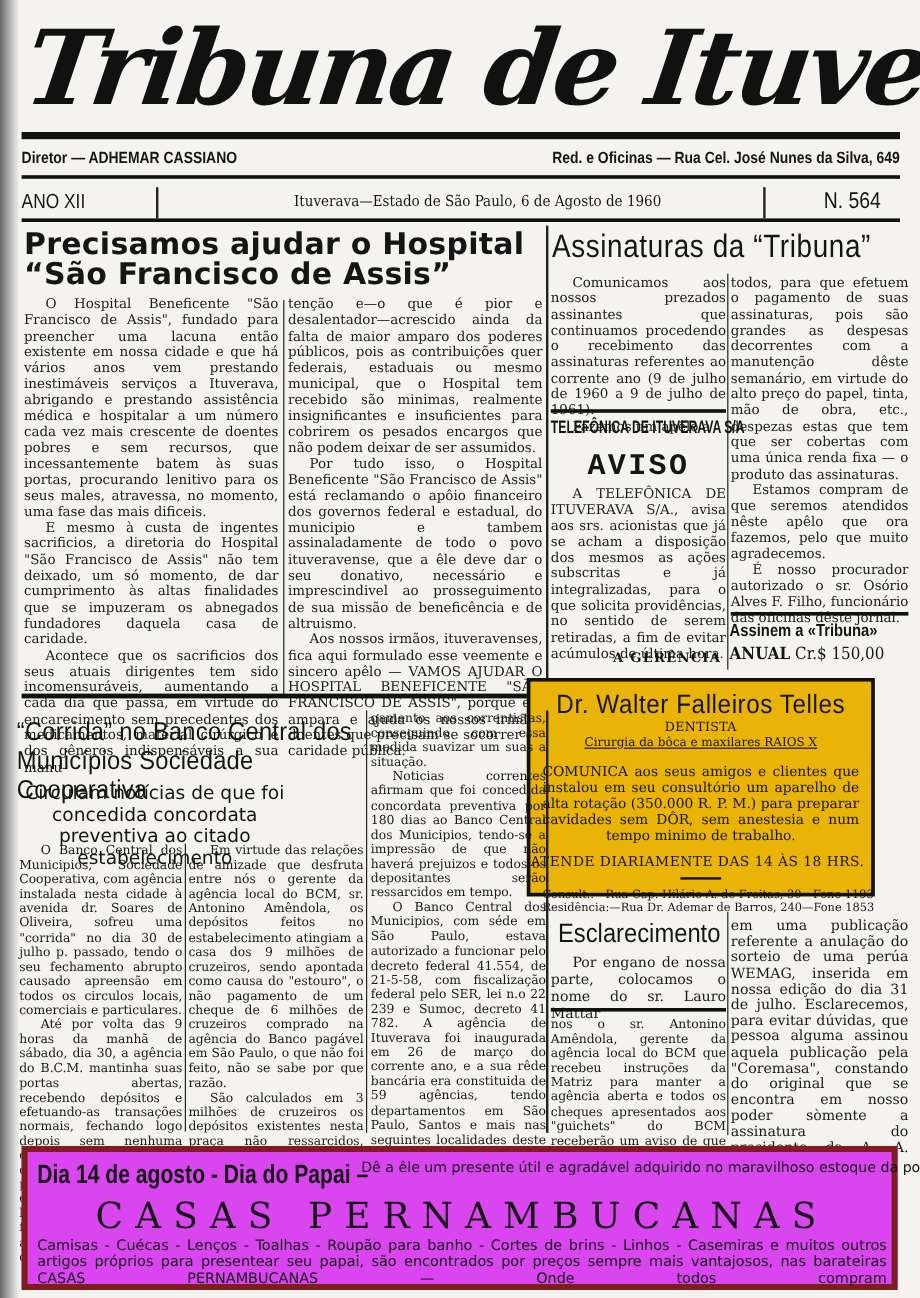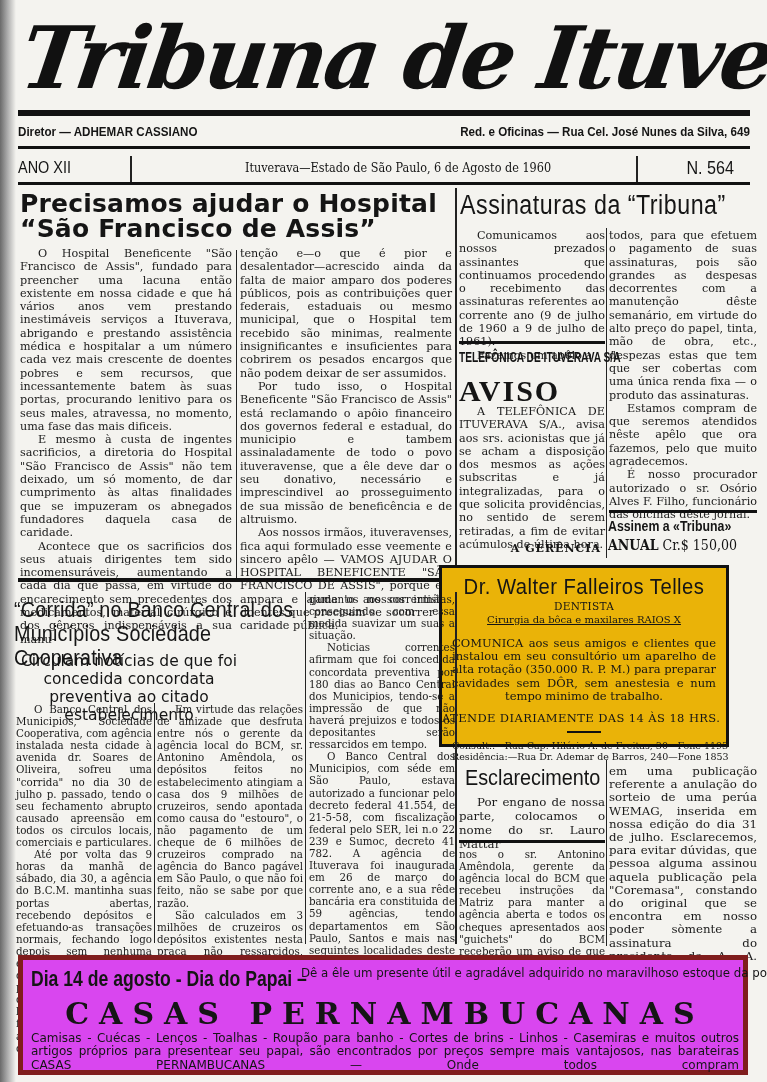--- a/index.html
+++ b/index.html
@@ -42,41 +42,41 @@
     font-family:"DejaVu Serif", serif; color:#1a1a1a;
   }
   .col p { margin:0; text-indent:18px; }
   .col p.noind { text-indent:0; }
   .small { font-size:10.3px; line-height:12.1px; }
   .hl-assin {
     position:absolute; left:460px; top:190px; width:296px; font-family:"Liberation Sans", sans-serif;
     font-size:27px; line-height:30px; transform:scaleX(0.86); transform-origin:left; width:345px; letter-spacing:0.6px;
   }
   .tele-head { position:absolute; left:459px; top:348px; width:148px; font-family:"Liberation Sans", sans-serif; font-weight:bold; font-size:15px; transform:scaleX(0.68); transform-origin:left; width:218px; white-space:nowrap; }
-  .aviso { position:absolute; left:459px; top:374px; width:146px; text-align:left; font-family:Liberation Serif, serif; font-weight:bold; font-size:30px; letter-spacing:2px; }
+  .aviso { position:absolute; left:459px; top:374px; width:146px; text-align:center; font-family:Liberation Mono, monospace; font-weight:bold; font-size:25px; letter-spacing:2px; }
   .assinem { position:absolute; left:608px; top:518px; width:148px; font-family:"Liberation Sans", sans-serif; font-weight:bold; font-size:14.5px; transform:scaleX(0.85); transform-origin:left; width:175px; white-space:nowrap; }
   .anual { position:absolute; left:608px; top:537px; width:148px; font-family:"DejaVu Serif", serif; font-size:14px; white-space:nowrap; transform:scaleX(0.9); transform-origin:left; width:165px; }
   .anual .a1 { font-weight:bold; }
   .gerencia { position:absolute; left:459px; top:542px; width:142px; text-align:right; font-size:11px; letter-spacing:1px;font-weight:bold; }
   .dentist-box { position:absolute; left:439px; top:565px; width:290px; height:182px; border:3px solid #111; box-sizing:border-box; background:#eab308; }
   .dentist-box .name { text-align:center; font-family:"Liberation Sans", sans-serif; font-size:22px; margin-top:6px; letter-spacing:0.5px; transform:scaleX(0.92); }
   .dentist-box .sub1 { text-align:center; font-size:10.5px; letter-spacing:0.3px; }
   .dentist-box .sub2 { text-align:center; font-size:10px; margin-top:2px; text-decoration:underline; }
   .dentist-box .body { font-size:11.5px; line-height:13.2px; text-align:justify; margin:12px 10px 0 10px; text-align-last:center; }
   .dentist-box .atende { font-size:11.5px; margin-top:8px; letter-spacing:0.4px; }
   .dentist-box .bar { width:34px; height:2px; background:#111; margin:6px auto 7px auto; }
   .dentist-box .addr { font-size:9.5px; line-height:11px; margin:0 10px; white-space:nowrap; }
   .escl-head { position:absolute; left:465px; top:765px; font-family:"Liberation Sans", sans-serif; font-size:22px; transform:scaleX(0.9); transform-origin:left; white-space:nowrap; }
   .hl-corrida { position:absolute; left:14px; top:598px; width:290px; font-family:"Liberation Sans", sans-serif; font-size:21.5px; line-height:24px; transform:scaleX(0.92); transform-origin:left; width:316px; letter-spacing:0.2px; }
   .hl-sub { position:absolute; left:14px; top:652px; width:230px; text-align:center; font-family:"DejaVu Sans", sans-serif; font-size:15.5px; line-height:18px; }
   .ad-box { position:absolute; left:18px; top:955px; width:730px; height:120px; border:5px solid #7f1d1d; box-sizing:border-box; background:#d946ef; }
   .ad-row1 { position:absolute; left:8px; top:6px; width:710px; white-space:nowrap; }
   .ad-row1 .big { font-family:"Liberation Sans", sans-serif; font-weight:bold; font-size:22px; transform:scaleX(0.8); transform-origin:left; display:inline-block; }
   .ad-row1 .side { position:absolute; left:270px; top:0; font-family:"DejaVu Sans", sans-serif; font-size:11.8px; line-height:14px; text-align:right; width:438px; }
-  .ad-casas { position:absolute; left:8px; top:37px; width:708px; text-align:center; font-family:"DejaVu Serif", serif; font-weight:bold; font-size:30px; letter-spacing:10px; line-height:34px; }
+  .ad-casas { position:absolute; left:8px; top:37px; width:708px; text-align:center; font-family:"DejaVu Serif", serif; font-weight:normal; font-size:30px; letter-spacing:10px; line-height:34px; }
   .ad-body { position:absolute; left:8px; top:72px; width:708px; font-family:"DejaVu Sans", sans-serif; font-size:12px; line-height:13.3px; text-align:justify; text-align-last:justify; }
 </style>
 </head>
 <body>
 
 <div class="leftshade"></div>
 
 <div class="masthead">Tribuna de Ituverava</div>
 <div class="rule-thick" style="top:110px;height:6px;"></div>
 

